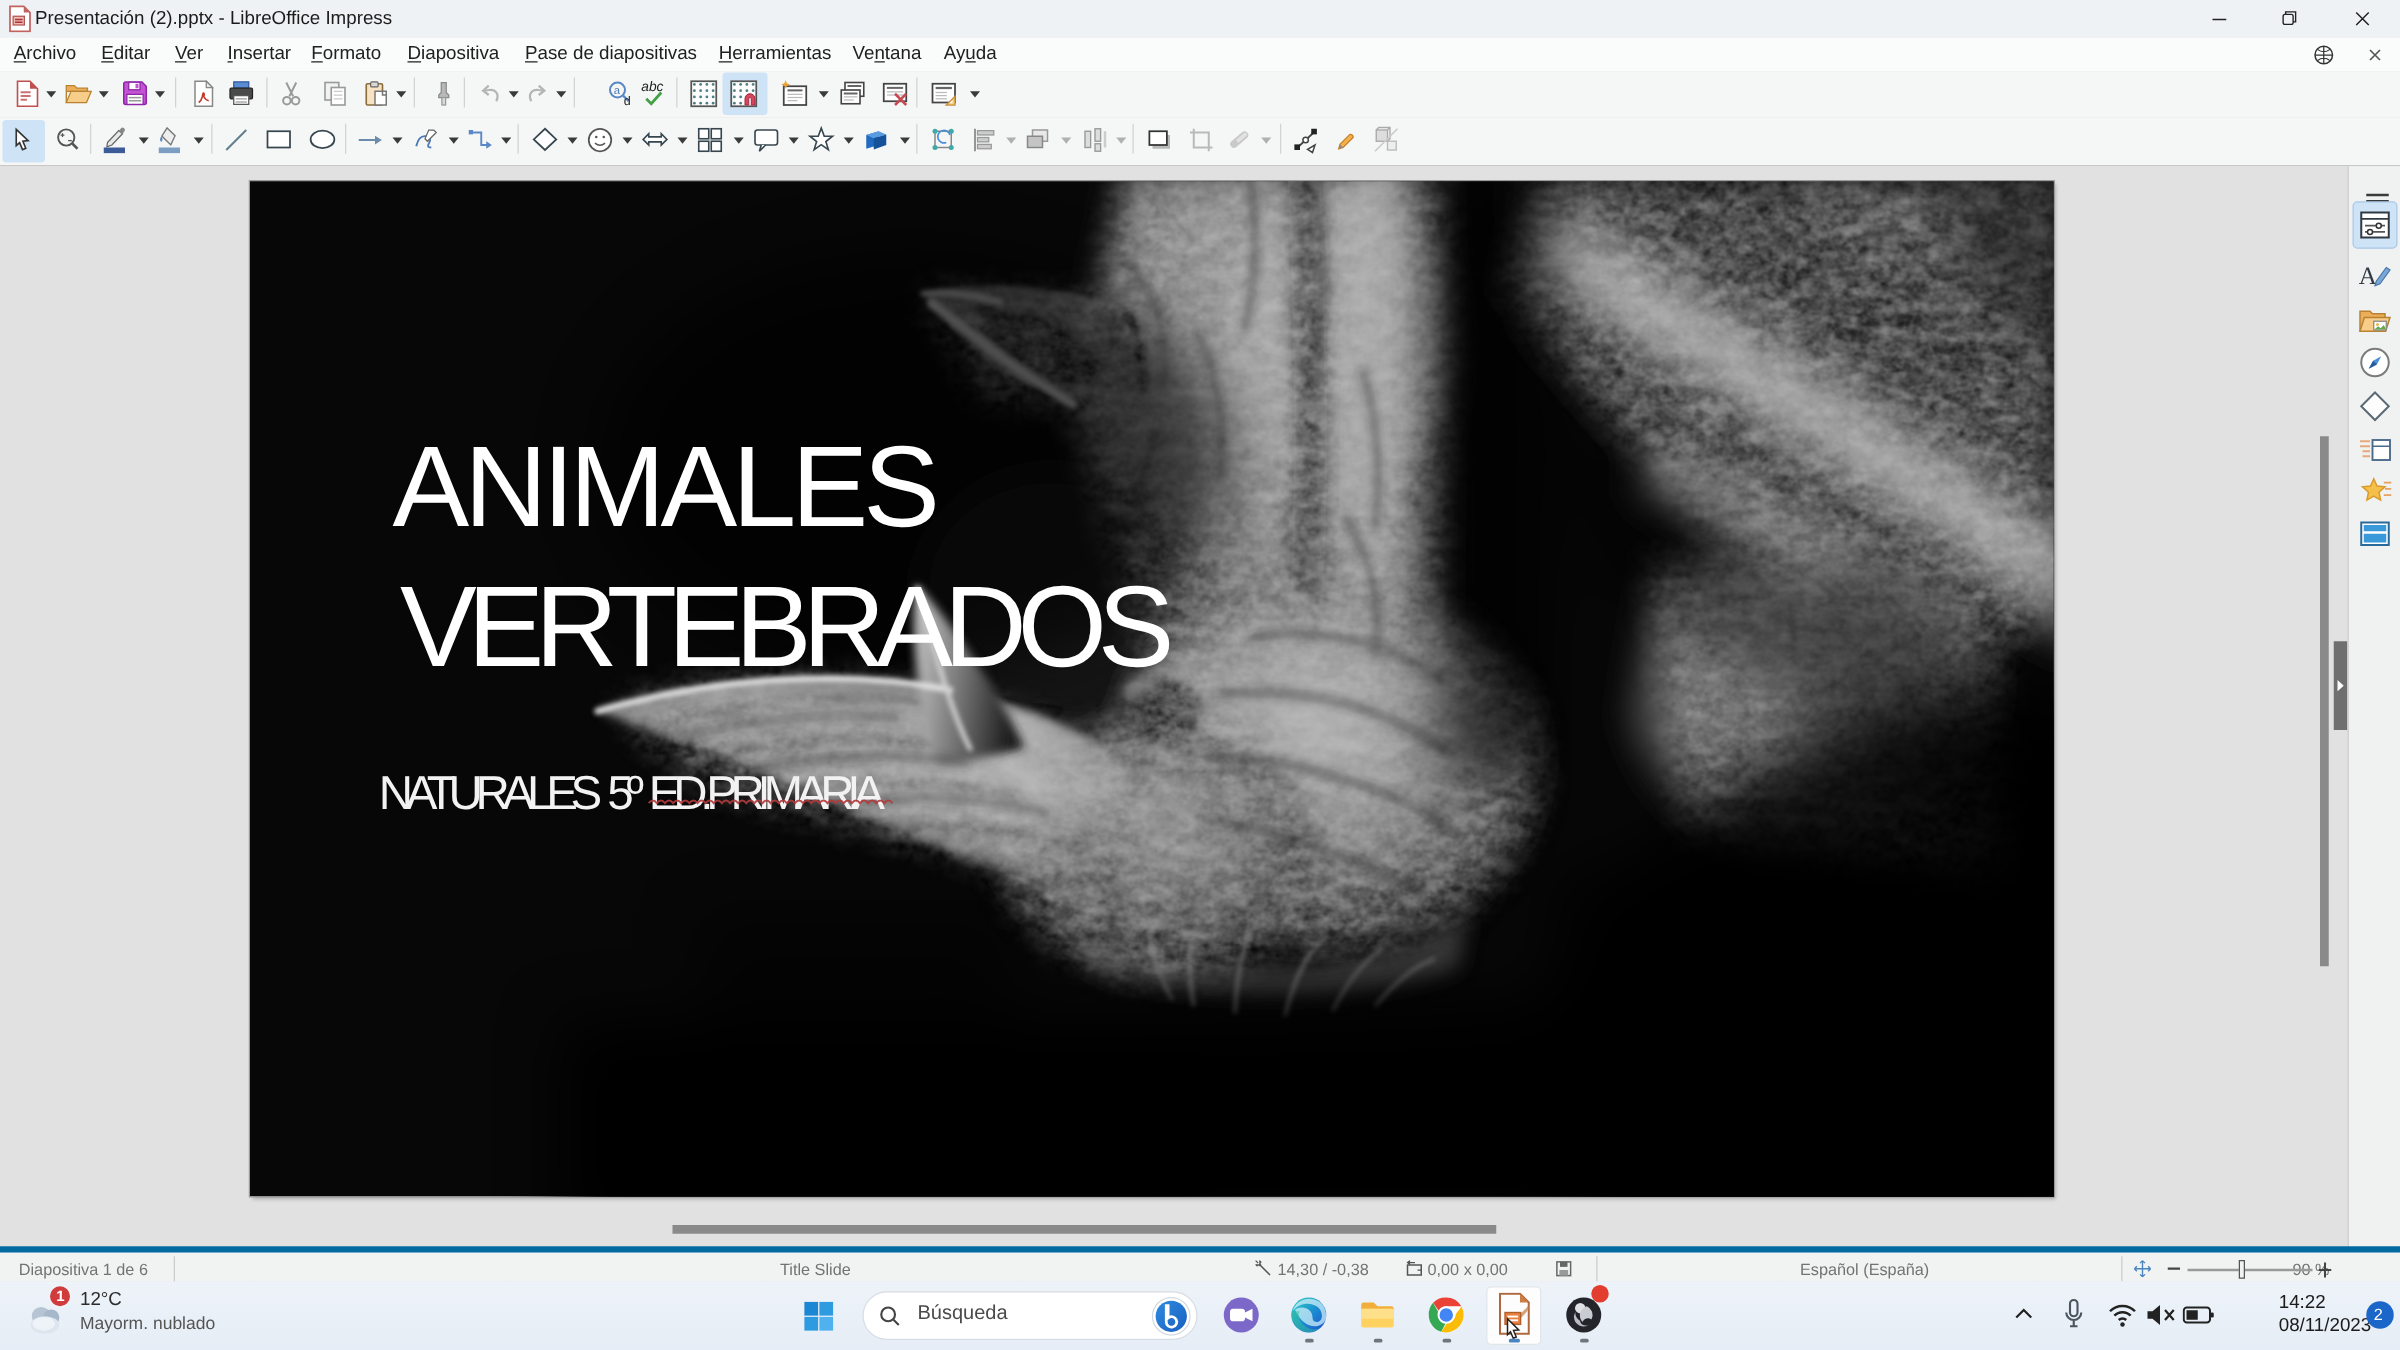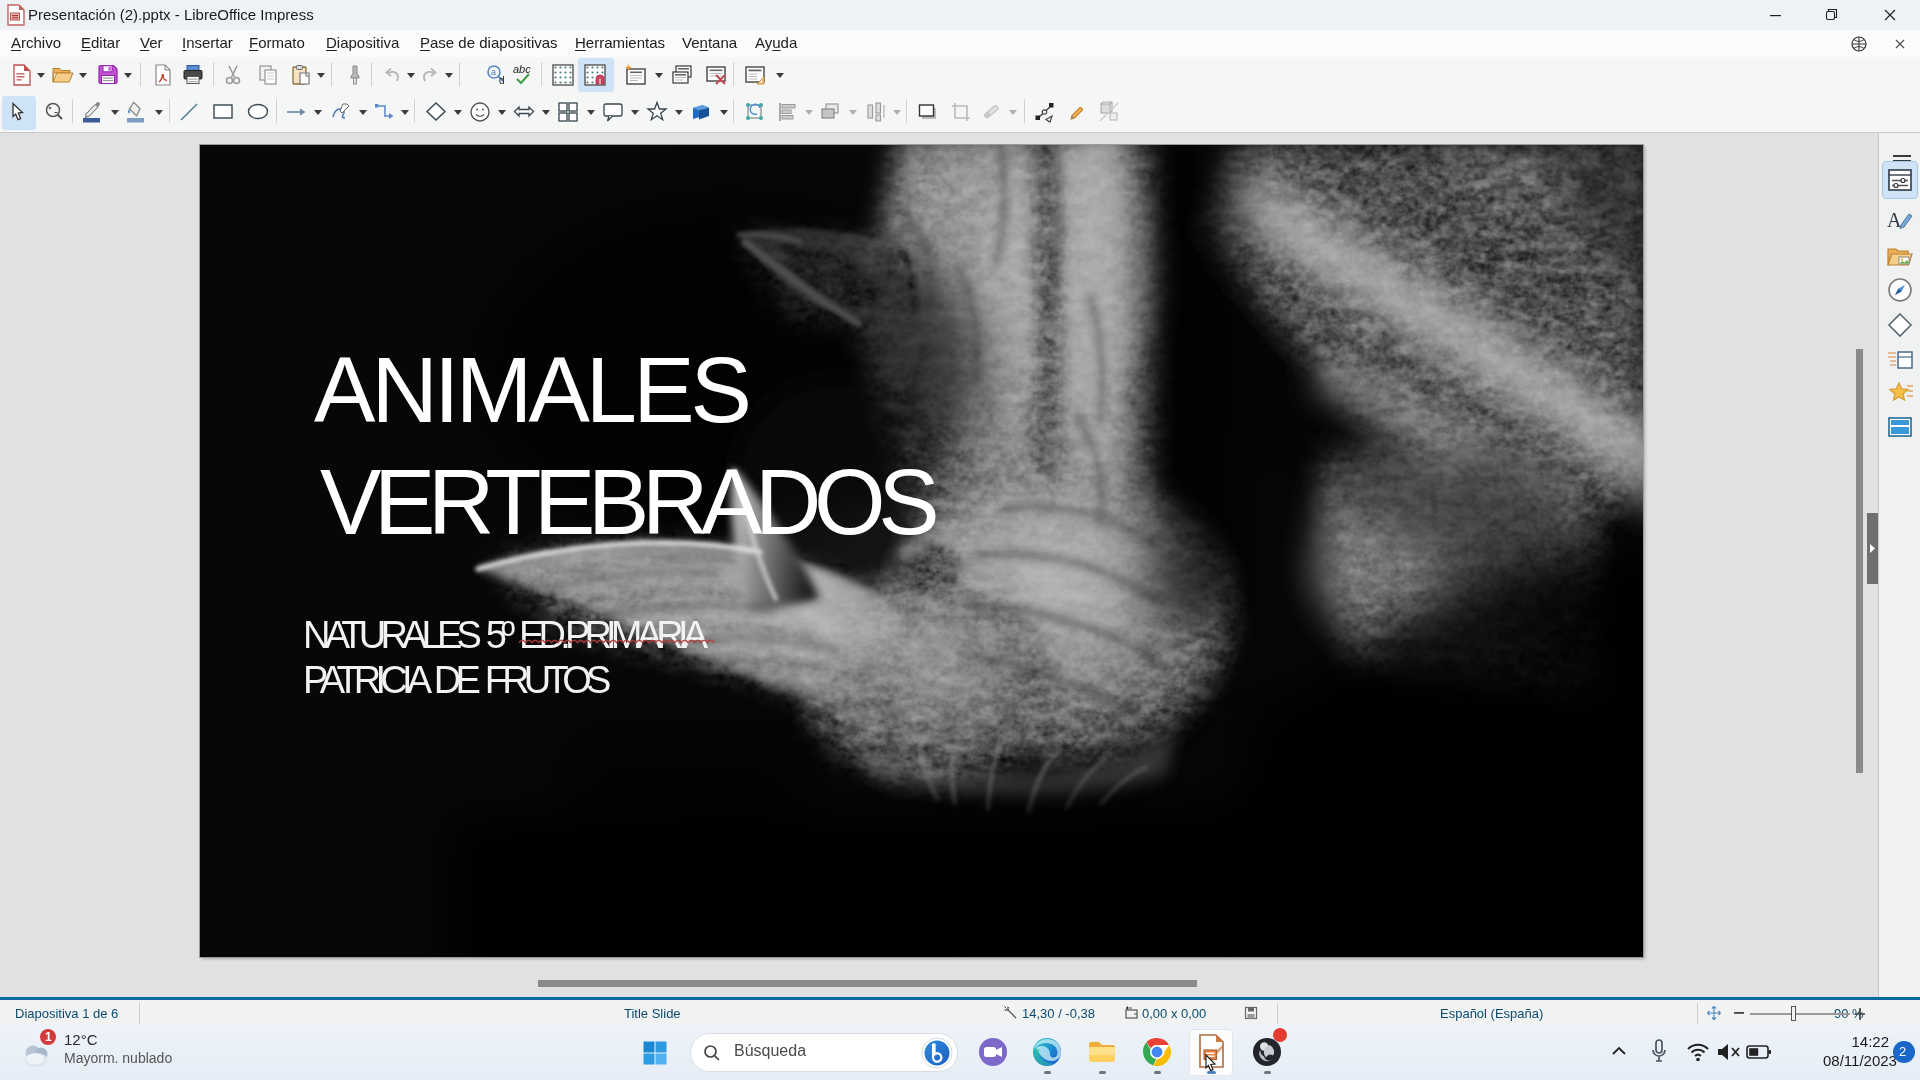--- a/index.html
+++ b/index.html
@@ -32,21 +32,21 @@
   .slidesub { position:absolute; left:103px; top:451px; color:#f2f2f2; font-size:38px; line-height:56px; word-spacing:5px; }
   .s1 { letter-spacing:-5.8px;margin-top:11px; }
   .s2 { letter-spacing:-5.8px; }
   
   #hthumb { position:absolute; left:538px; top:847px; width:659px; height:7px; background:#8a8a8a; }
   #vthumb { position:absolute; left:1856px; top:216px; width:7px; height:424px; background:#8a8a8a; }
   #collapse { position:absolute; left:1867px; top:380px; width:11px; height:71px; background:#6f6f6f; }
   
   #sidebar { position:absolute; left:1878px; top:133px; width:42px; height:864px; background:#f0f1f1; border-left:1px solid #c8c8c8; }
   
-  #statusbar { position:absolute; left:0; top:997px; width:1920px; height:28px; background:#f1f2f2; border-top:3px solid #0369a1; font-size:13px; color:#0c4a6e; }
+  #statusbar { position:absolute; left:0; top:997px; width:1920px; height:28px; background:#f1f2f2; border-top:5px solid #0369a1; font-size:13px; color:#737373; }
   #statusbar .st { position:absolute; top:6px; }
   .ssep { position:absolute; top:3px; width:1px; height:21px; background:#cccccc; }
   
   #taskbar { position:absolute; left:0; top:1025px; width:1920px; height:55px; background:linear-gradient(180deg,#eef3f9,#e6edf6); }
   .runind { position:absolute; top:46px; width:7px; height:3px; border-radius:2px; background:#70757b; }
 </style>
 </head>
 <body>
 
 <div id="titlebar">
@@ -610,21 +610,20 @@
     <path d="M340 446 C400 430 460 424 520 430" stroke-width="4"></path>
     <path d="M400 470 C460 458 520 456 575 466" stroke-width="5"></path>
     <path d="M470 498 C530 490 590 492 640 506" stroke-width="5"></path>
   </g>
 </g>
 </svg>
       </div>
     <div class="slidetitle t2" style="top:301px">VERTEBRADOS</div>
     <div class="slidetitle t1">ANIMALES</div>
     <div class="slidesub s1">NATURALES 5º ED.PRIMARIA</div>
-    <div class="slidesub s2" style="top:507px">PATRICIA DE FRUTOS</div>
       <svg style="position:absolute;left:0;top:0" width="1443" height="812">
         <path d="M 319 497.5 q 3.25 -4.4 6.5 0 q 3.25 -4.4 6.5 0 q 3.25 -4.4 6.5 0 q 3.25 -4.4 6.5 0 q 3.25 -4.4 6.5 0 q 3.25 -4.4 6.5 0 q 3.25 -4.4 6.5 0 q 3.25 -4.4 6.5 0 q 3.25 -4.4 6.5 0 q 3.25 -4.4 6.5 0 q 3.25 -4.4 6.5 0 q 3.25 -4.4 6.5 0 q 3.25 -4.4 6.5 0 q 3.25 -4.4 6.5 0 q 3.25 -4.4 6.5 0 q 3.25 -4.4 6.5 0 q 3.25 -4.4 6.5 0 q 3.25 -4.4 6.5 0 q 3.25 -4.4 6.5 0 q 3.25 -4.4 6.5 0 q 3.25 -4.4 6.5 0 q 3.25 -4.4 6.5 0 q 3.25 -4.4 6.5 0 q 3.25 -4.4 6.5 0 q 3.25 -4.4 6.5 0 q 3.25 -4.4 6.5 0 q 3.25 -4.4 6.5 0 q 3.25 -4.4 6.5 0 q 3.25 -4.4 6.5 0 q 3.25 -4.4 6.5 0" fill="none" stroke="#b23a3a" stroke-width="1.6" opacity="0.9"></path>
       </svg>
   </div>
   <div id="hthumb"></div>
   <div id="vthumb"></div>
   <div id="collapse"><svg width="11" height="71">
         <path d="M3 31 l5 4.5 l-5 4.5 z" fill="#fff"></path>
       </svg></div>
 </div>
@@ -825,16 +824,16 @@
     </svg>
   <svg class="abs" style="left:1716px;top:17px" width="26" height="20" viewBox="0 0 26 20">
       <path d="M2 7 h4 l6-5 v16 l-6-5 h-4 z" fill="#222"></path>
       <path d="M16 6 l7 8 M23 6 l-7 8" stroke="#222" stroke-width="1.8"></path>
     </svg>
   <svg class="abs" style="left:1746px;top:17px" width="26" height="20" viewBox="0 0 26 20">
       <rect x="1" y="4" width="21" height="12" rx="2.5" fill="none" stroke="#222" stroke-width="1.6"></rect>
       <rect x="3.2" y="6.2" width="9" height="7.6" fill="#222"></rect>
       <rect x="22.5" y="8" width="2.5" height="4" rx="1" fill="#222"></rect>
     </svg>
-  <div class="abs" style="left:1823px;top:7px;width:66px;height:40px;font-size:15px;color:#1b1b1b;text-align:right;line-height:19px">14:22<br>08/11/2023</div>
+  <div class="abs" style="left:1823px;top:7px;width:66px;height:40px;font-size:15px;color:#1b1b1b;text-align:left;line-height:19px">14:22<br>08/11/2023</div>
   <div class="abs" style="left:1893px;top:16px;width:22px;height:22px;border-radius:50%;background:#1a66c9"></div>
   <div class="abs" style="left:1899px;top:19px;font-size:13px;color:#fff">2</div>
 </div>
 
 </body></html>

